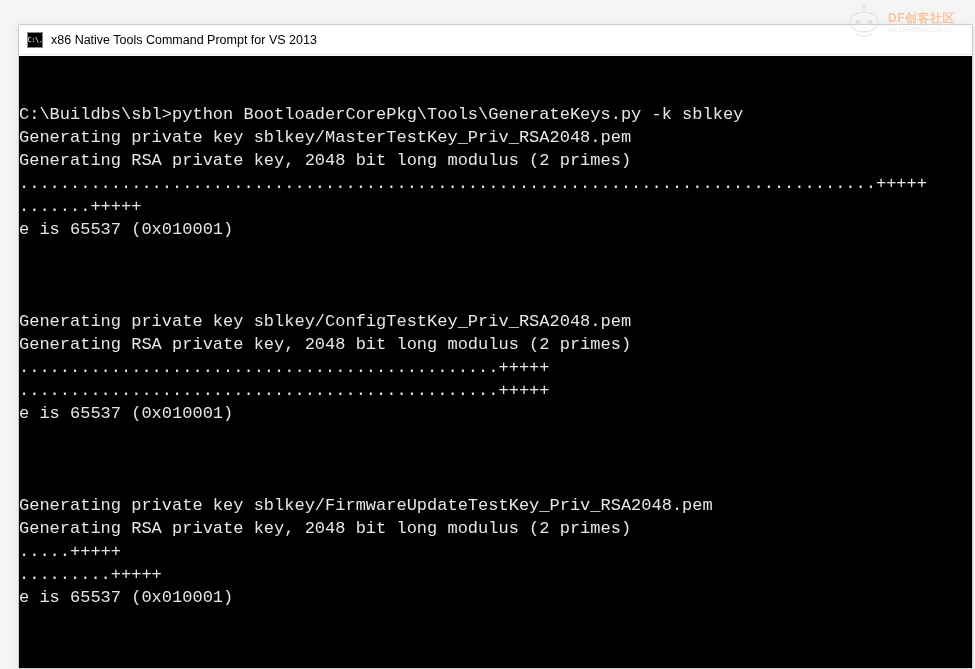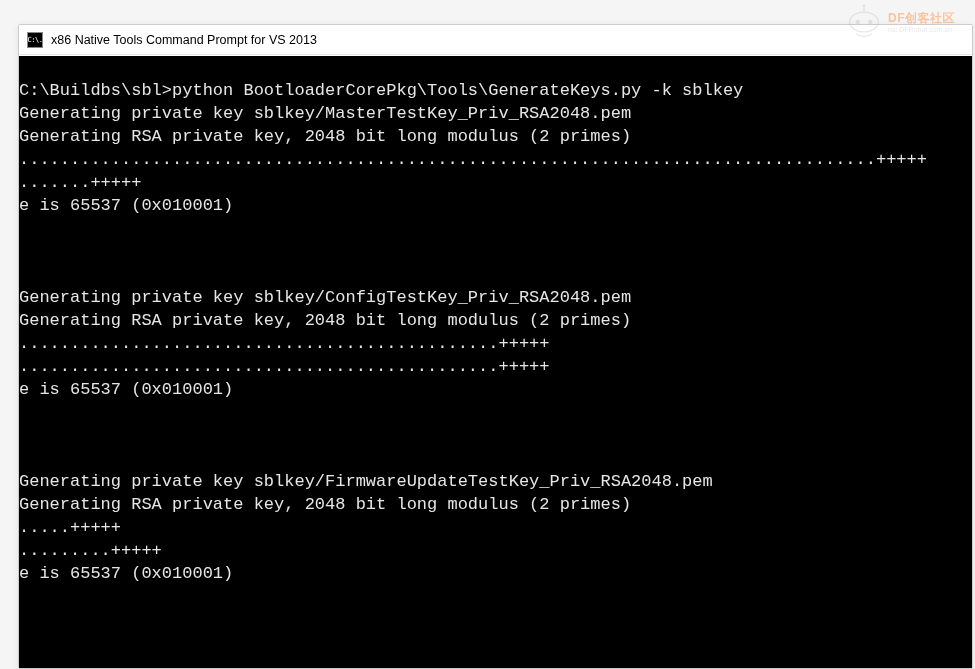--- a/index.html
+++ b/index.html
@@ -56,21 +56,21 @@
     position: absolute;
     top: 31px;
     left: 0;
     right: 0;
     bottom: 0;
     background: #000000;
     color: #e6e6e6;
     font-family: Consolas, "Courier New", monospace;
     font-size: 17px;
     line-height: 23px;
-    padding: 0 6px 6px 0;
+    padding: 24px 6px 6px 0;
     white-space: pre;
     overflow: hidden;
   }
   .watermark {
     position: absolute;
     top: 4px;
     right: 20px;
     display: flex;
     align-items: center;
     opacity: 0.35;

